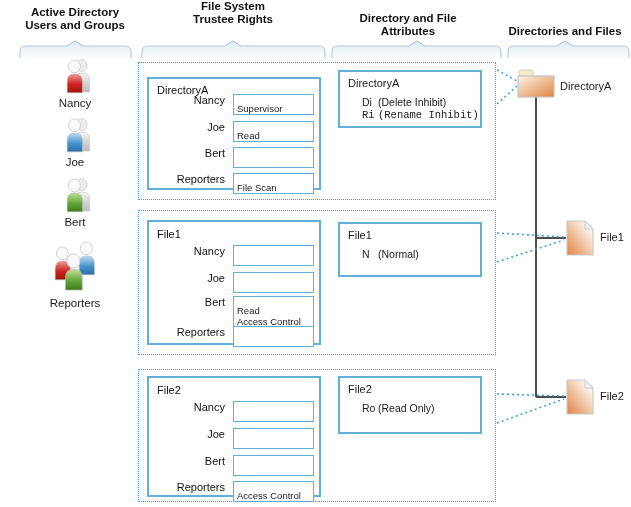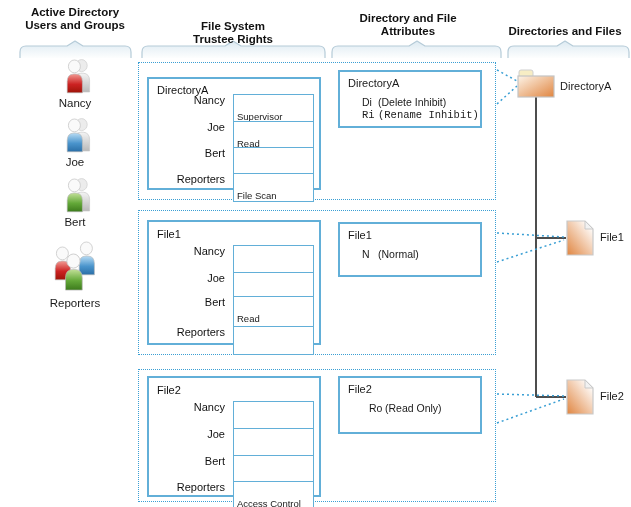--- a/index.html
+++ b/index.html
@@ -8,21 +8,21 @@
     font-family:"Liberation Sans","DejaVu Sans",sans-serif;color:#1a1a1a;
   }
   svg.layer{position:absolute;left:0;top:0;pointer-events:none;}
   .col-header{position:absolute;text-align:center;font-weight:bold;font-size:11.5px;line-height:13px;color:#111;}
   .dotted-rect{position:absolute;border:1.5px dotted #3a9fd4;background:transparent;}
   .solid-box{position:absolute;border:2px solid #62afd8;background:#ffffff;}
   .t-title{position:absolute;left:8px;font-size:11px;color:#111;white-space:nowrap;}
   .t-row{position:absolute;left:0;width:100%;height:14px;}
   .t-label{position:absolute;left:0;width:76px;text-align:right;font-size:11px;color:#111;top:0;}
   .t-field{position:absolute;left:84px;width:76px;height:11px;border:1px solid #62afd8;background:#fff;
-           font-size:9.5px;line-height:11px;padding:16px 0 0 3px;white-space:nowrap;overflow:hidden;}
+           font-size:9.5px;line-height:11px;padding:8px 0 0 3px;white-space:nowrap;overflow:hidden;}
   .t-field.tall{height:22px;}
   .t-field .fl{display:block;height:11px;line-height:11px;}
   .a-title{position:absolute;left:8px;top:5px;font-size:11px;white-space:nowrap;}
   .a-item{position:absolute;left:0;width:100%;height:13px;}
   .a-code{position:absolute;left:22px;font-size:10.5px;}
   .a-desc{position:absolute;left:38px;font-size:10.5px;white-space:nowrap;}
   .icon-label{position:absolute;font-size:11px;white-space:nowrap;}
   .user-label{position:absolute;width:120px;text-align:center;font-size:11.5px;}
 </style>
 </head>
@@ -141,21 +141,21 @@
         <ellipse cx="13" cy="8" rx="7.5" ry="8" fill="#fafafa" stroke="#c8c8c8"></ellipse>
         <path d="M4,41 V27 Q4,18 12,17.5 L15,17.5 Q23,18 23,27 V41 Z" fill="url(#gGreen)" stroke="#b9b9b9" stroke-width="0.8"></path>
       </g>
     </g>
   </svg>
 
   <div class="col-header" style="left:10px;top:6px;width:130px;">
     <div>Active Directory</div>
     <div>Users and Groups</div>
   </div>
-  <div class="col-header" style="left:163px;top:20px;width:140px;">
+  <div class="col-header" style="left:163px;top:0;width:140px;">
     <div>File System</div>
     <div>Trustee Rights</div>
   </div>
   <div class="col-header" style="left:338px;top:12px;width:140px;">
     <div>Directory and File</div>
     <div>Attributes</div>
   </div>
   <div class="col-header" style="left:495px;top:25px;width:140px;">
     <div>Directories and Files</div>
   </div>
@@ -275,21 +275,21 @@
     <div class="t-row" style="top:103px;">
       <span class="t-label">Reporters</span>
       <span class="t-field">
           <span class="fl">Access Control</span>
         </span>
     </div>
   </div>
 
   <div class="solid-box" style="left:338px;top:376px;width:140px;height:54px;">
     <div class="a-title">File2</div>
-    <div class="a-item" style="top:24px;margin-left:7px;">
+    <div class="a-item" style="top:24px;">
       <span class="a-code">Ro</span>
       <span class="a-desc">(Read Only)</span>
     </div>
   </div>
 
   <div class="icon-label" style="left:600px;top:390px;">File2</div>
 
 </div>
 
 </body></html>

